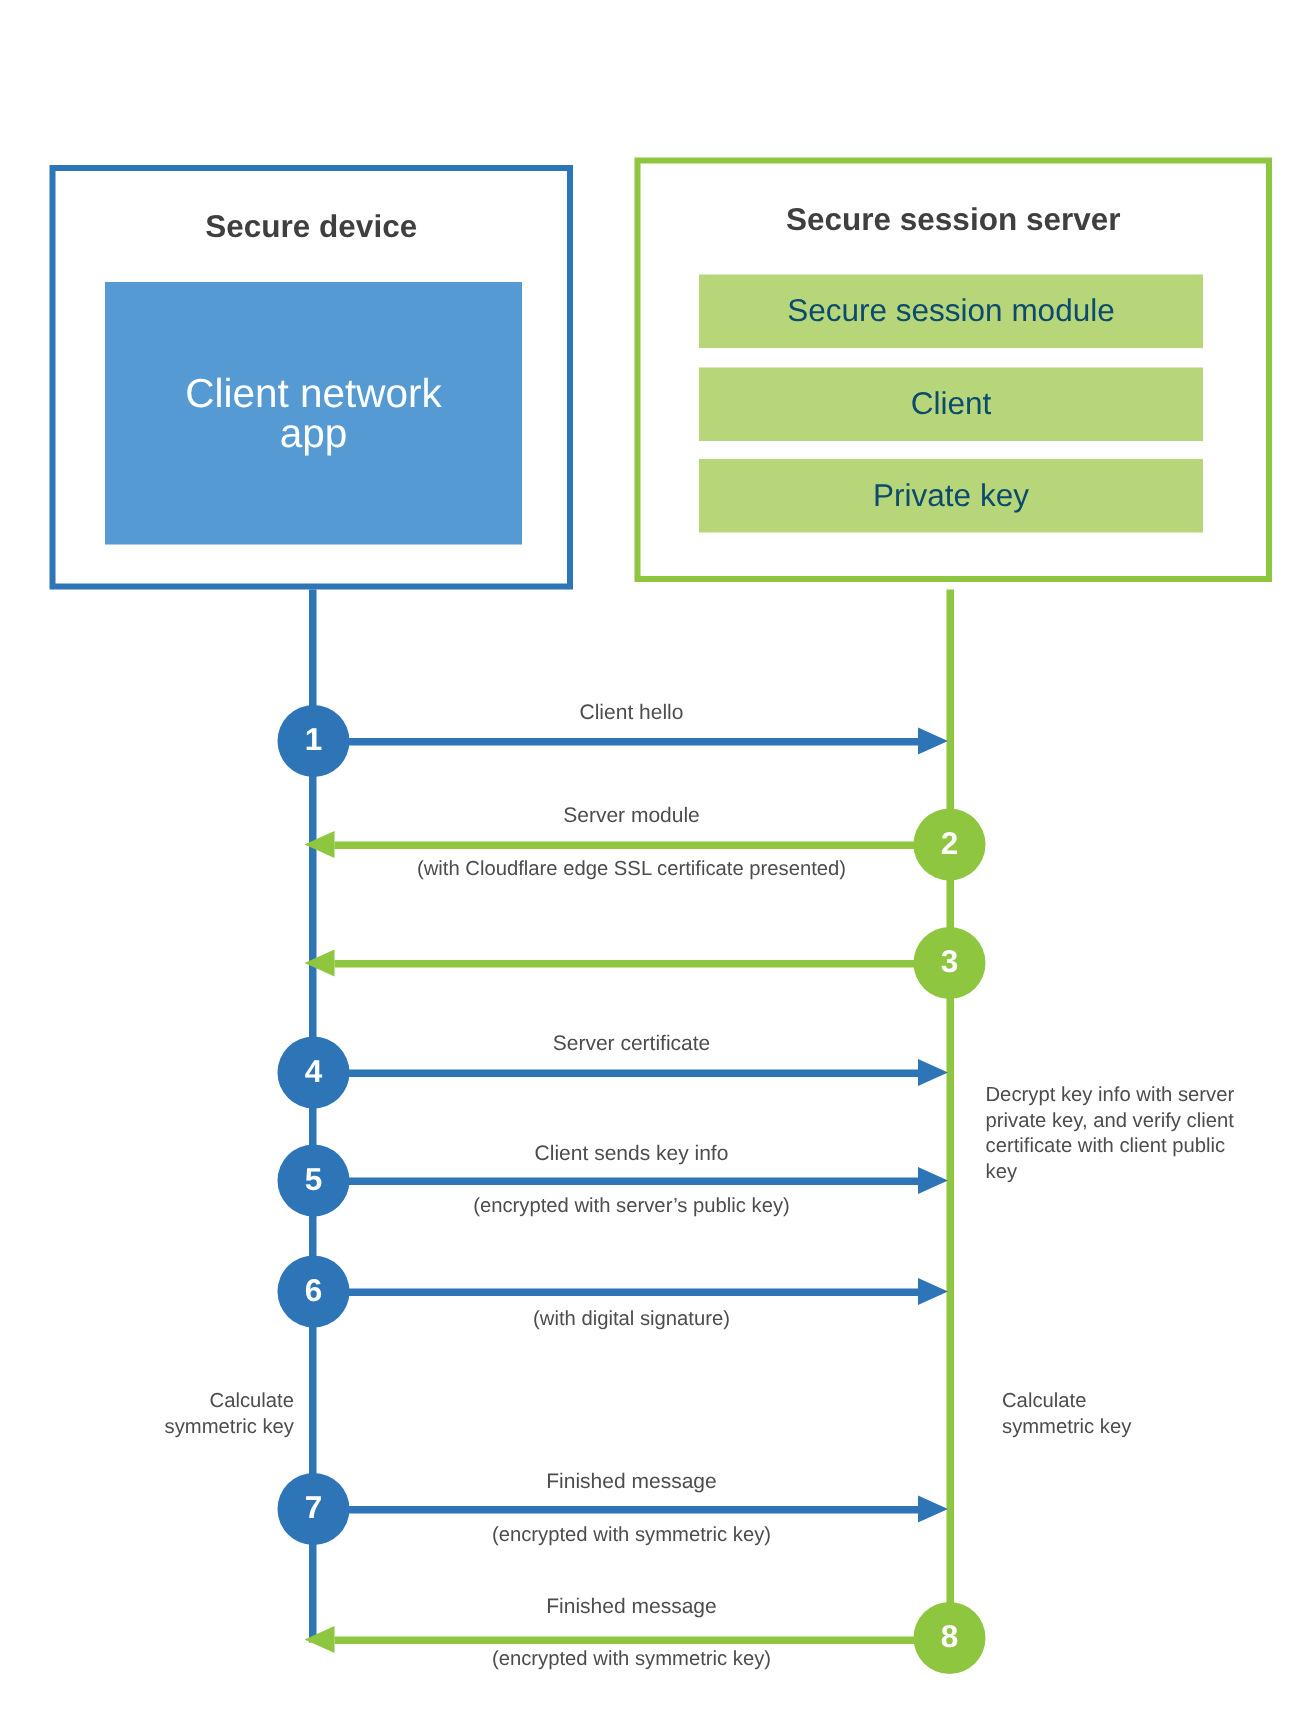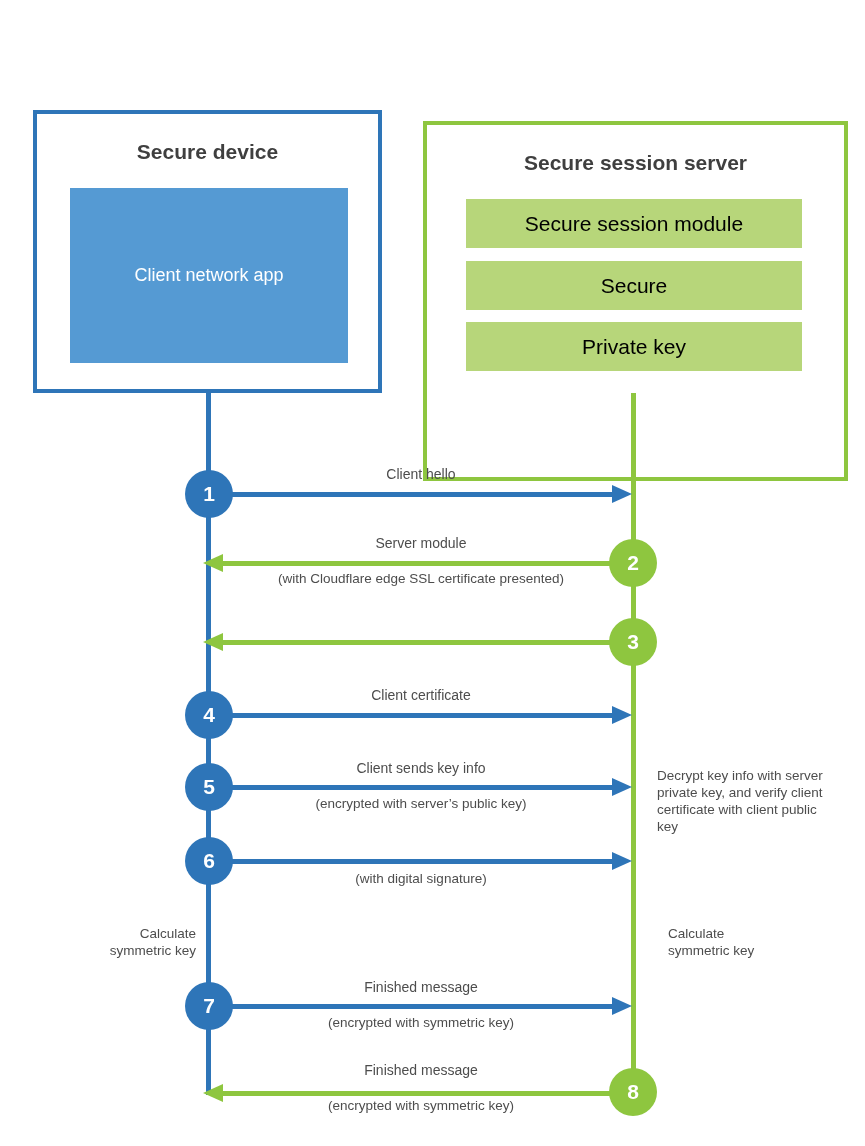--- a/index.html
+++ b/index.html
@@ -8,28 +8,28 @@
     position:relative;width:865px;height:1146px;background:#ffffff;overflow:hidden;
     --blue:#2e75b8; --blue_fill:#559ad3; --green:#8ec63f; --green_fill:#b7d67a; --text:#4d4d4d; --heading:#3f3f3f;
   }
   .page-title{
     position:absolute;left:30px;top:18px;font-size:28px;font-weight:300;
     color:#4a4a4a;letter-spacing:.3px;
   }
   
   .actor-box{position:absolute;box-sizing:border-box;background:#fff;}
   .client-box{left:33px;top:110px;width:349px;height:283px;border:4px solid var(--blue);}
-  .server-box{left:423px;top:121px;width:425px;height:360px;border:4px solid var(--green);}
+  .server-box{left:423px;top:105px;width:425px;height:283px;border:4px solid var(--green);}
   .actor-title{position:absolute;left:0;top:26px;width:100%;text-align:center;
     font-size:21px;font-weight:700;color:var(--heading);}
   .app-rect{position:absolute;left:33px;top:74px;width:278px;height:175px;background:var(--blue_fill);
     display:flex;align-items:center;justify-content:center;}
-  .app-rect span{display:block;width:180px;text-align:center;color:#fff;font-size:18px;line-height:27px;}
+  .app-rect span{display:block;width:180px;text-align:center;color:#fff;font-size:27px;line-height:27px;}
   .module-bar{position:absolute;left:39px;width:336px;height:49px;background:var(--green_fill);
-    display:flex;align-items:center;justify-content:center;color:#000000;font-size:21px;}
+    display:flex;align-items:center;justify-content:center;color:#0c4a6e;font-size:21px;}
   .bar-1{top:74px;} .bar-2{top:136px;} .bar-3{top:197px;}
   
   .lifeline{position:absolute;width:5px;}
   .lifeline-client{left:206px;top:393px;height:702px;background:var(--blue);}
   .lifeline-server{left:631px;top:393px;height:700px;background:var(--green);}
   
   .arrow-line{position:absolute;height:5px;}
   .arrow-line.blue{left:209px;width:404px;background:var(--blue);}
   .arrow-line.green{left:223px;width:410px;background:var(--green);}
   .arrow-head{position:absolute;width:0;height:0;border-top:9px solid transparent;border-bottom:9px solid transparent;}
@@ -56,41 +56,41 @@
   .step-sub{position:absolute;left:221px;width:400px;text-align:center;
     font-size:13.5px;color:var(--text);}
   .t1{top:466px;} .t2{top:535px;} .t2s{top:571px;}
   .t3{top:616px;} .t4{top:687px;}
   .t5{top:760px;} .t5s{top:796px;}
   .t6{top:835px;} .t6s{top:871px;}
   .t7{top:979px;} .t7s{top:1015px;}
   .t8{top:1062px;} .t8s{top:1098px;}
   
   .note{position:absolute;font-size:13.5px;line-height:17px;color:var(--text);}
-  .note-decrypt{left:657px;top:767px;width:172px;text-align:left;}
+  .note-decrypt{left:657px;top:721px;width:172px;text-align:left;}
   .note-calc-left{left:78px;top:925px;width:118px;text-align:right;}
   .note-calc-right{left:668px;top:925px;width:110px;text-align:left;}
 </style>
 </head>
 <body>
 
 <div class="diagram" style="--blue: #2e75b8; --blue_fill: #559ad3; --green: #8ec63f; --green_fill: #b7d67a; --text: #4d4d4d; --heading: #3f3f3f;">
 
 
   <div class="actor-box client-box">
     <div class="actor-title">Secure device</div>
     <div class="app-rect">
       <span>Client network app</span>
     </div>
   </div>
 
   <div class="actor-box server-box">
     <div class="actor-title">Secure session server</div>
     <div class="module-bar bar-1">Secure session module</div>
-    <div class="module-bar bar-2">Secure</div>
+    <div class="module-bar bar-2">Client</div>
     <div class="module-bar bar-3">Private key</div>
   </div>
 
   <div class="lifeline lifeline-client"></div>
   <div class="lifeline lifeline-server"></div>
 
   <div class="arrow-line blue y1l"></div>
   <div class="arrow-head right y1h"></div>
   <div class="step-label t1">Client hello</div>
   <div class="step-circle blue c1">1</div>
@@ -100,21 +100,21 @@
   <div class="step-label t2">Server module</div>
   <div class="step-sub t2s">(with Cloudflare edge SSL certificate presented)</div>
   <div class="step-circle green c2">2</div>
 
   <div class="arrow-line green y3l"></div>
   <div class="arrow-head left y3h"></div>
   <div class="step-circle green c3">3</div>
 
   <div class="arrow-line blue y4l"></div>
   <div class="arrow-head right y4h"></div>
-  <div class="step-label t4">Client certificate</div>
+  <div class="step-label t4">Server certificate</div>
   <div class="step-circle blue c4">4</div>
 
   <div class="arrow-line blue y5l"></div>
   <div class="arrow-head right y5h"></div>
   <div class="step-label t5">Client sends key info</div>
   <div class="step-sub t5s">(encrypted with server’s public key)</div>
   <div class="step-circle blue c5">5</div>
 
   <div class="arrow-line blue y6l"></div>
   <div class="arrow-head right y6h"></div>

